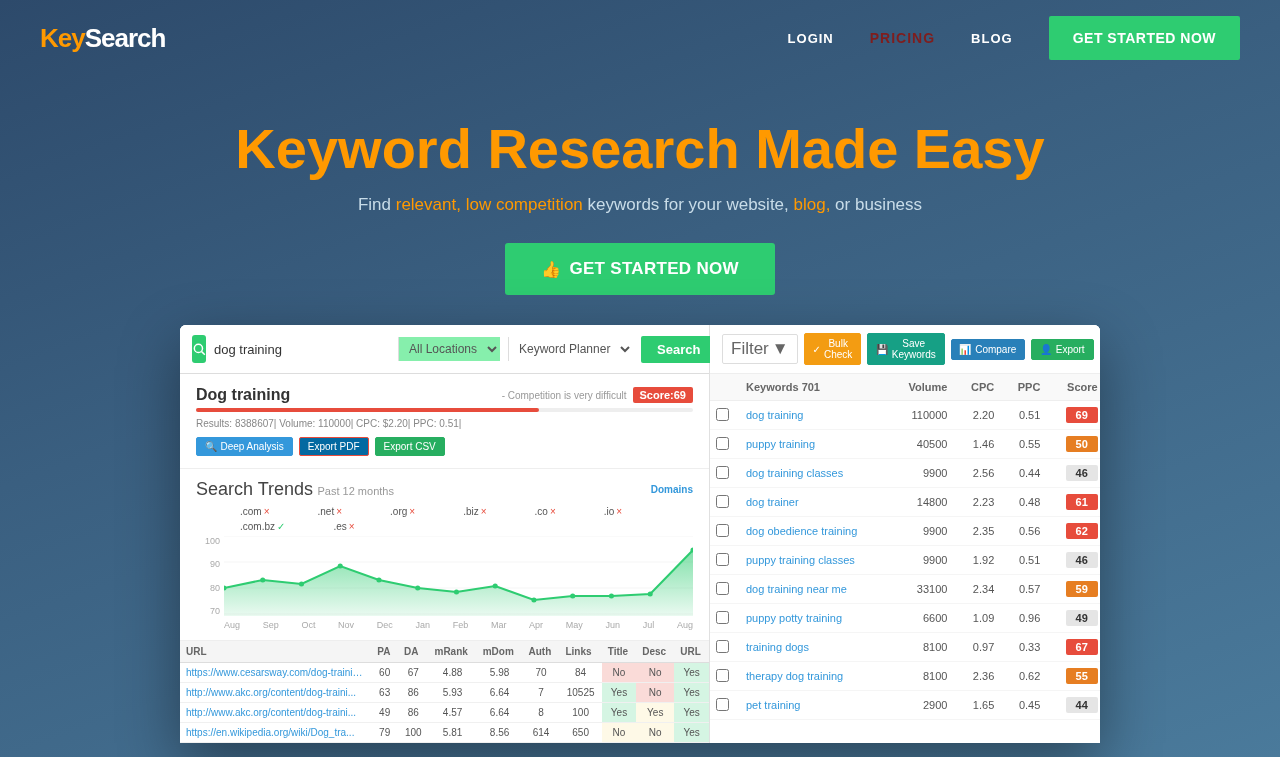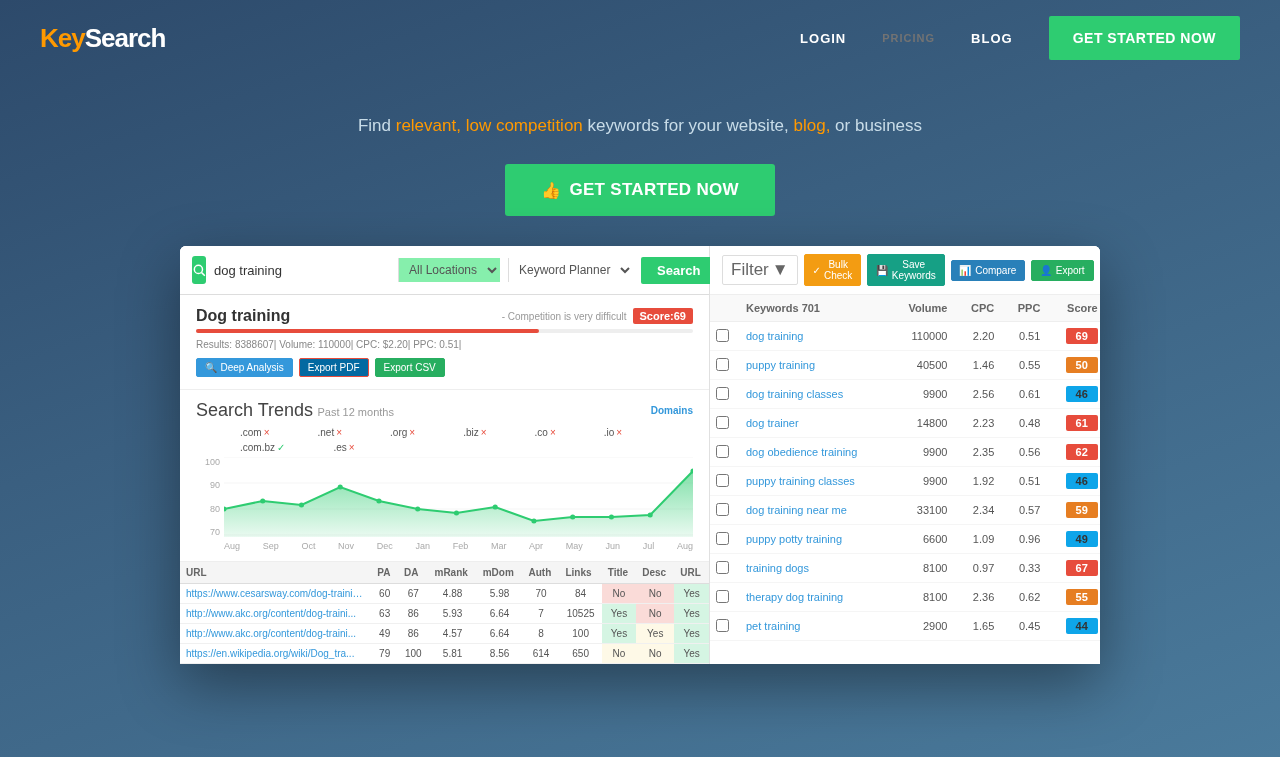--- a/index.html
+++ b/index.html
@@ -380,38 +380,41 @@
       padding: 2px 8px;
       border-radius: 2px;
       color: #fff;
       font-size: 11px;
       font-weight: 700;
       text-align: center;
       min-width: 32px;
     }
     .sc-red { background: #e74c3c; }
     .sc-orange { background: #e67e22; }
-    .sc-yellow { background: #0ea5e9; color: #333; }
+    .sc-yellow { background: #e5e5e5; color: #333; }
   </style>
 </head>
 <body>
 
 <nav>
   <div style="font-size:26px;font-weight:800;color:#fff;letter-spacing:-1px;">
     <span style="color:#f90;">Key</span><span>Search</span>
   </div>
   <div style="display:flex;align-items:center;gap:36px;">
     <a href="#" style="color:#fff;text-decoration:none;font-size:13px;font-weight:600;letter-spacing:1px;">LOGIN</a>
-    <a href="#" style="color:#737373;text-decoration:none;font-size:11px;font-weight:600;letter-spacing:1px;">PRICING</a>
+    <a href="#" style="color:#7f1d1d;text-decoration:none;font-size:14px;font-weight:600;letter-spacing:1px;">PRICING</a>
     <a href="#" style="color:#fff;text-decoration:none;font-size:13px;font-weight:600;letter-spacing:1px;">BLOG</a>
     <button class="btn-started-nav">GET STARTED NOW</button>
   </div>
 </nav>
 
 <section class="hero">
+  <h1>
+    <span>Keyword </span><span style="color:#f90;">Research</span><span> Made Easy</span>
+  </h1>
   <p>
     <span>Find </span><span style="color:#f90;">relevant, low competition</span><span> keywords for your website, </span><span style="color:#f90;">blog,</span><span> or business</span>
   </p>
   <button class="btn-started-hero">
     <span style="font-size:16px;">👍</span>
     <span>GET STARTED NOW</span>
   </button>
 </section>
 
 <div class="screenshot-wrapper">
@@ -654,21 +657,21 @@
     <td class="num">40500</td>
     <td class="num">1.46</td>
     <td class="num">0.55</td>
     <td class="num"><span class="score-pill sc-orange">50</span></td>
   </tr>
             <tr>
     <td><input type="checkbox" style=""></td>
     <td class="kw-link">dog training classes</td>
     <td class="num">9900</td>
     <td class="num">2.56</td>
-    <td class="num">0.61</td>
+    <td class="num">0.44</td>
     <td class="num"><span class="score-pill sc-yellow">46</span></td>
   </tr>
             <tr>
     <td><input type="checkbox" style=""></td>
     <td class="kw-link">dog trainer</td>
     <td class="num">14800</td>
     <td class="num">2.23</td>
     <td class="num">0.48</td>
     <td class="num"><span class="score-pill sc-red">61</span></td>
   </tr>

